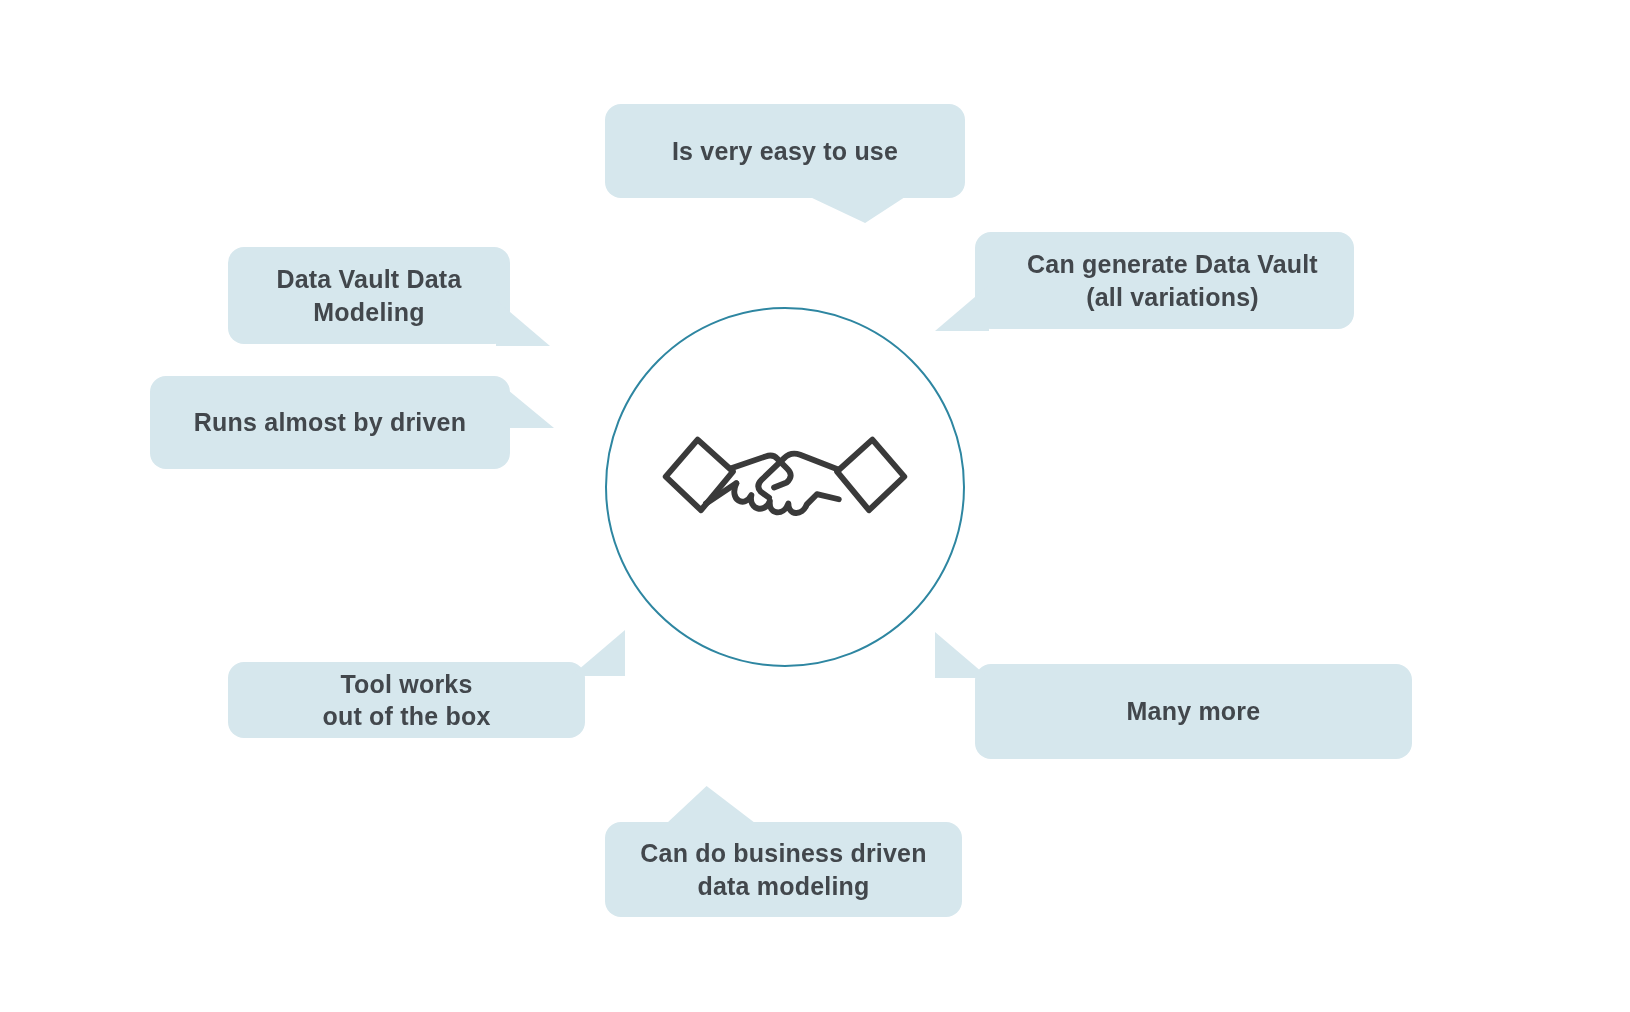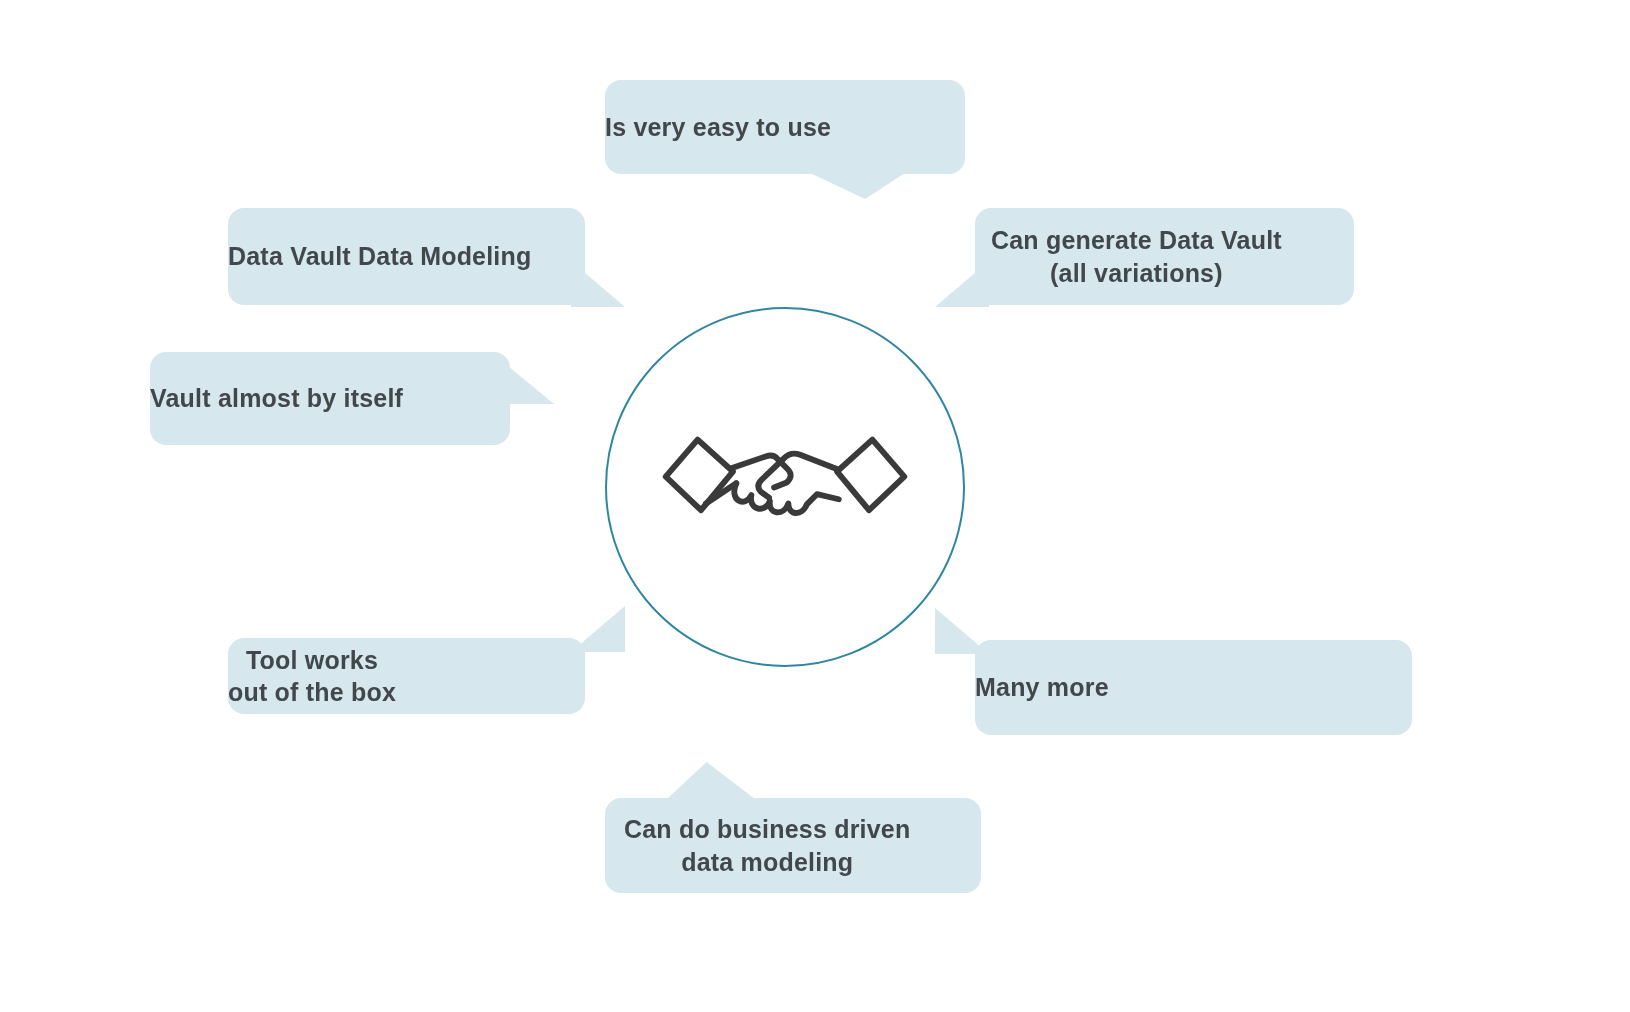--- a/index.html
+++ b/index.html
@@ -14,46 +14,48 @@
     height: 1012px;
     background: var(--background, #ffffff);
     overflow: hidden;
   }
   .bubble {
     position: absolute;
     background: var(--bubble, #d6e7ed);
     border-radius: 16px;
     display: flex;
     align-items: center;
+    justify-content: center;
+    margin-top: 24px;
   }
   .bubble-label {
     white-space: pre-line;
     text-align: center;
     font-size: 25px;
     font-weight: 600;
     color: var(--text, #42474c);
     line-height: 1.3;
     letter-spacing: 0.2px;
   }
   .tail {
     position: absolute;
     background: var(--bubble, #d6e7ed);
   }
 
   
   .pos-top        { left: 605px;  top: 80px;  width: 360px; height: 94px; }
-  .pos-ul         { left: 228px;  top: 208px; width: 357px; height: 97px; }
+  .pos-ul         { left: 228px;  top: 223px; width: 282px; height: 97px; }
   .pos-ur         { left: 975px;  top: 208px; width: 363px; height: 97px; padding-left: 16px; }
   .pos-left       { left: 150px;  top: 352px; width: 360px; height: 93px; }
   .pos-right      { left: 1065px; top: 352px; width: 360px; height: 93px; }
   .pos-left2      { left: 150px;  top: 490px; width: 360px; height: 93px; }
   .pos-right2     { left: 1065px; top: 492px; width: 360px; height: 93px; }
   .pos-ll         { left: 228px;  top: 638px; width: 357px; height: 76px; }
   .pos-lr         { left: 975px;  top: 640px; width: 437px; height: 95px; }
-  .pos-bottom     { left: 605px;  top: 798px; width: 357px; height: 95px; padding-left: 19px; }
+  .pos-bottom     { left: 605px;  top: 798px; width: 357px; height: 95px; }
 
   
   .tail-down      { left: 205px; top: calc(100% - 1px); width: 95px; height: 26px;
                     clip-path: polygon(0 0, 100% 0, 58% 100%); }
   .tail-dr-corner { left: calc(100% - 14px); top: calc(100% - 44px); width: 54px; height: 46px;
                     clip-path: polygon(0 0, 100% 100%, 0 100%); }
   .tail-dl-corner { left: -40px; top: calc(100% - 44px); width: 54px; height: 46px;
                     clip-path: polygon(100% 0, 0 100%, 100% 100%); }
   .tail-right-top { left: calc(100% - 14px); top: 4px; width: 58px; height: 48px;
                     clip-path: polygon(0 0, 100% 100%, 0 100%); }
@@ -104,21 +106,21 @@
     <div class="tail tail-dr-corner"></div>
   </div>
 
   <div class="bubble pos-ur">
     <span class="bubble-label">Can generate Data Vault
 (all variations)</span>
     <div class="tail tail-dl-corner"></div>
   </div>
 
   <div class="bubble pos-left">
-    <span class="bubble-label">Vault almost by itself</span>
+    <span class="bubble-label">Runs almost by driven</span>
     <div class="tail tail-right-top"></div>
   </div>
 
 
 
 
   <div class="bubble pos-ll">
     <span class="bubble-label">Tool works
 out of the box</span>
     <div class="tail tail-ur-corner"></div>

